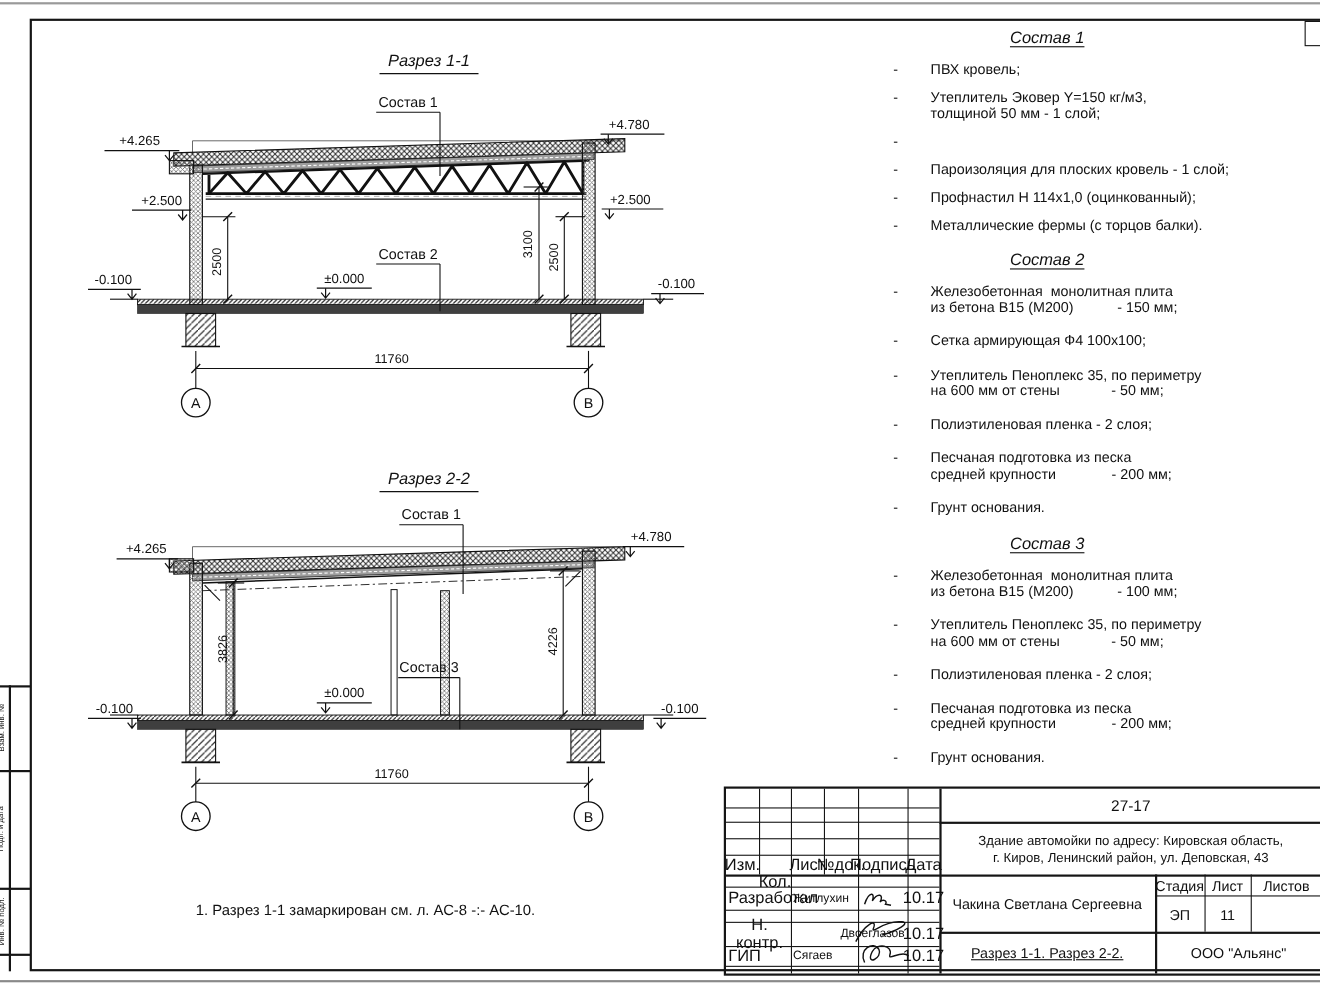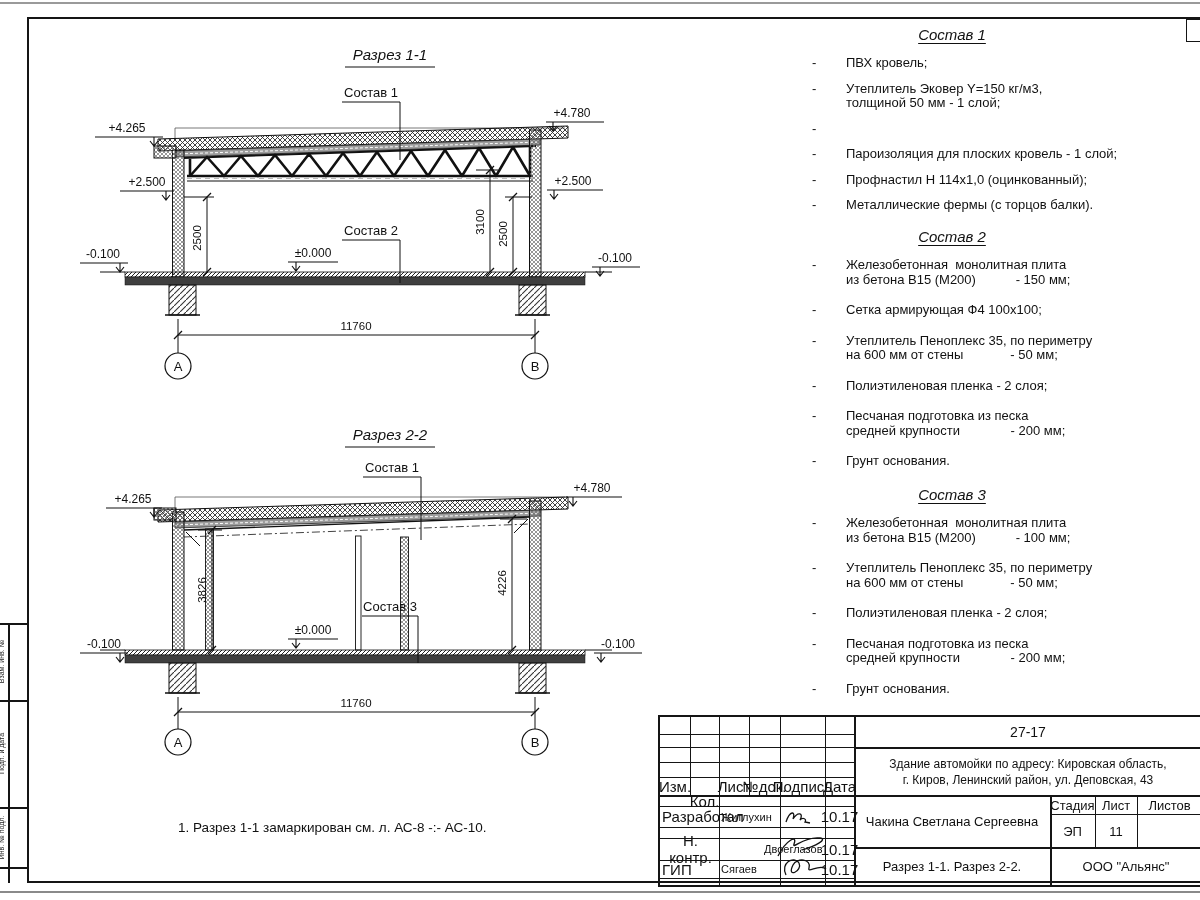--- a/index.html
+++ b/index.html
@@ -406,17 +406,17 @@
     <div class="tbc f14" style="left:194px;top:0;width:348px;height:30px;">27-17</div>
     <div class="tbc f12 pre" style="left:194px;top:31px;width:348px;height:47px;line-height:16px;">Здание автомойки по адресу: Кировская область,
 г. Киров, Ленинский район, ул. Деповская, 43</div>
     <div class="tbc f13" style="left:194px;top:79px;width:196px;height:51px;">Чакина Светлана Сергеевна</div>
     <div class="tbc f105" style="left:390px;top:79px;width:45px;height:18px;">Стадия</div>
     <div class="tbc f105" style="left:435px;top:79px;width:42px;height:18px;">Лист</div>
     <div class="tbc f105" style="left:477px;top:79px;width:65px;height:18px;">Листов</div>
     <div class="tbc f13" style="left:390px;top:98px;width:45px;height:32px;">ЭП</div>
     <div class="tbc f13" style="left:435px;top:98px;width:42px;height:32px;">11</div>
     <div class="tbc f13" style="left:477px;top:98px;width:65px;height:32px;"></div>
-    <div class="tbc f13" style="left:194px;top:131px;width:196px;height:37px;">Разрез 1-1. Разрез 2-2.</div>
+    <div class="tbc f13" style="left:194px;top:131px;width:196px;height:37px;text-decoration:underline;">Разрез 1-1. Разрез 2-2.</div>
     <div class="tbc f13" style="left:390px;top:131px;width:152px;height:37px;">ООО "Альянс"</div>
   </div>
 
 </div>
 
 </body></html>

